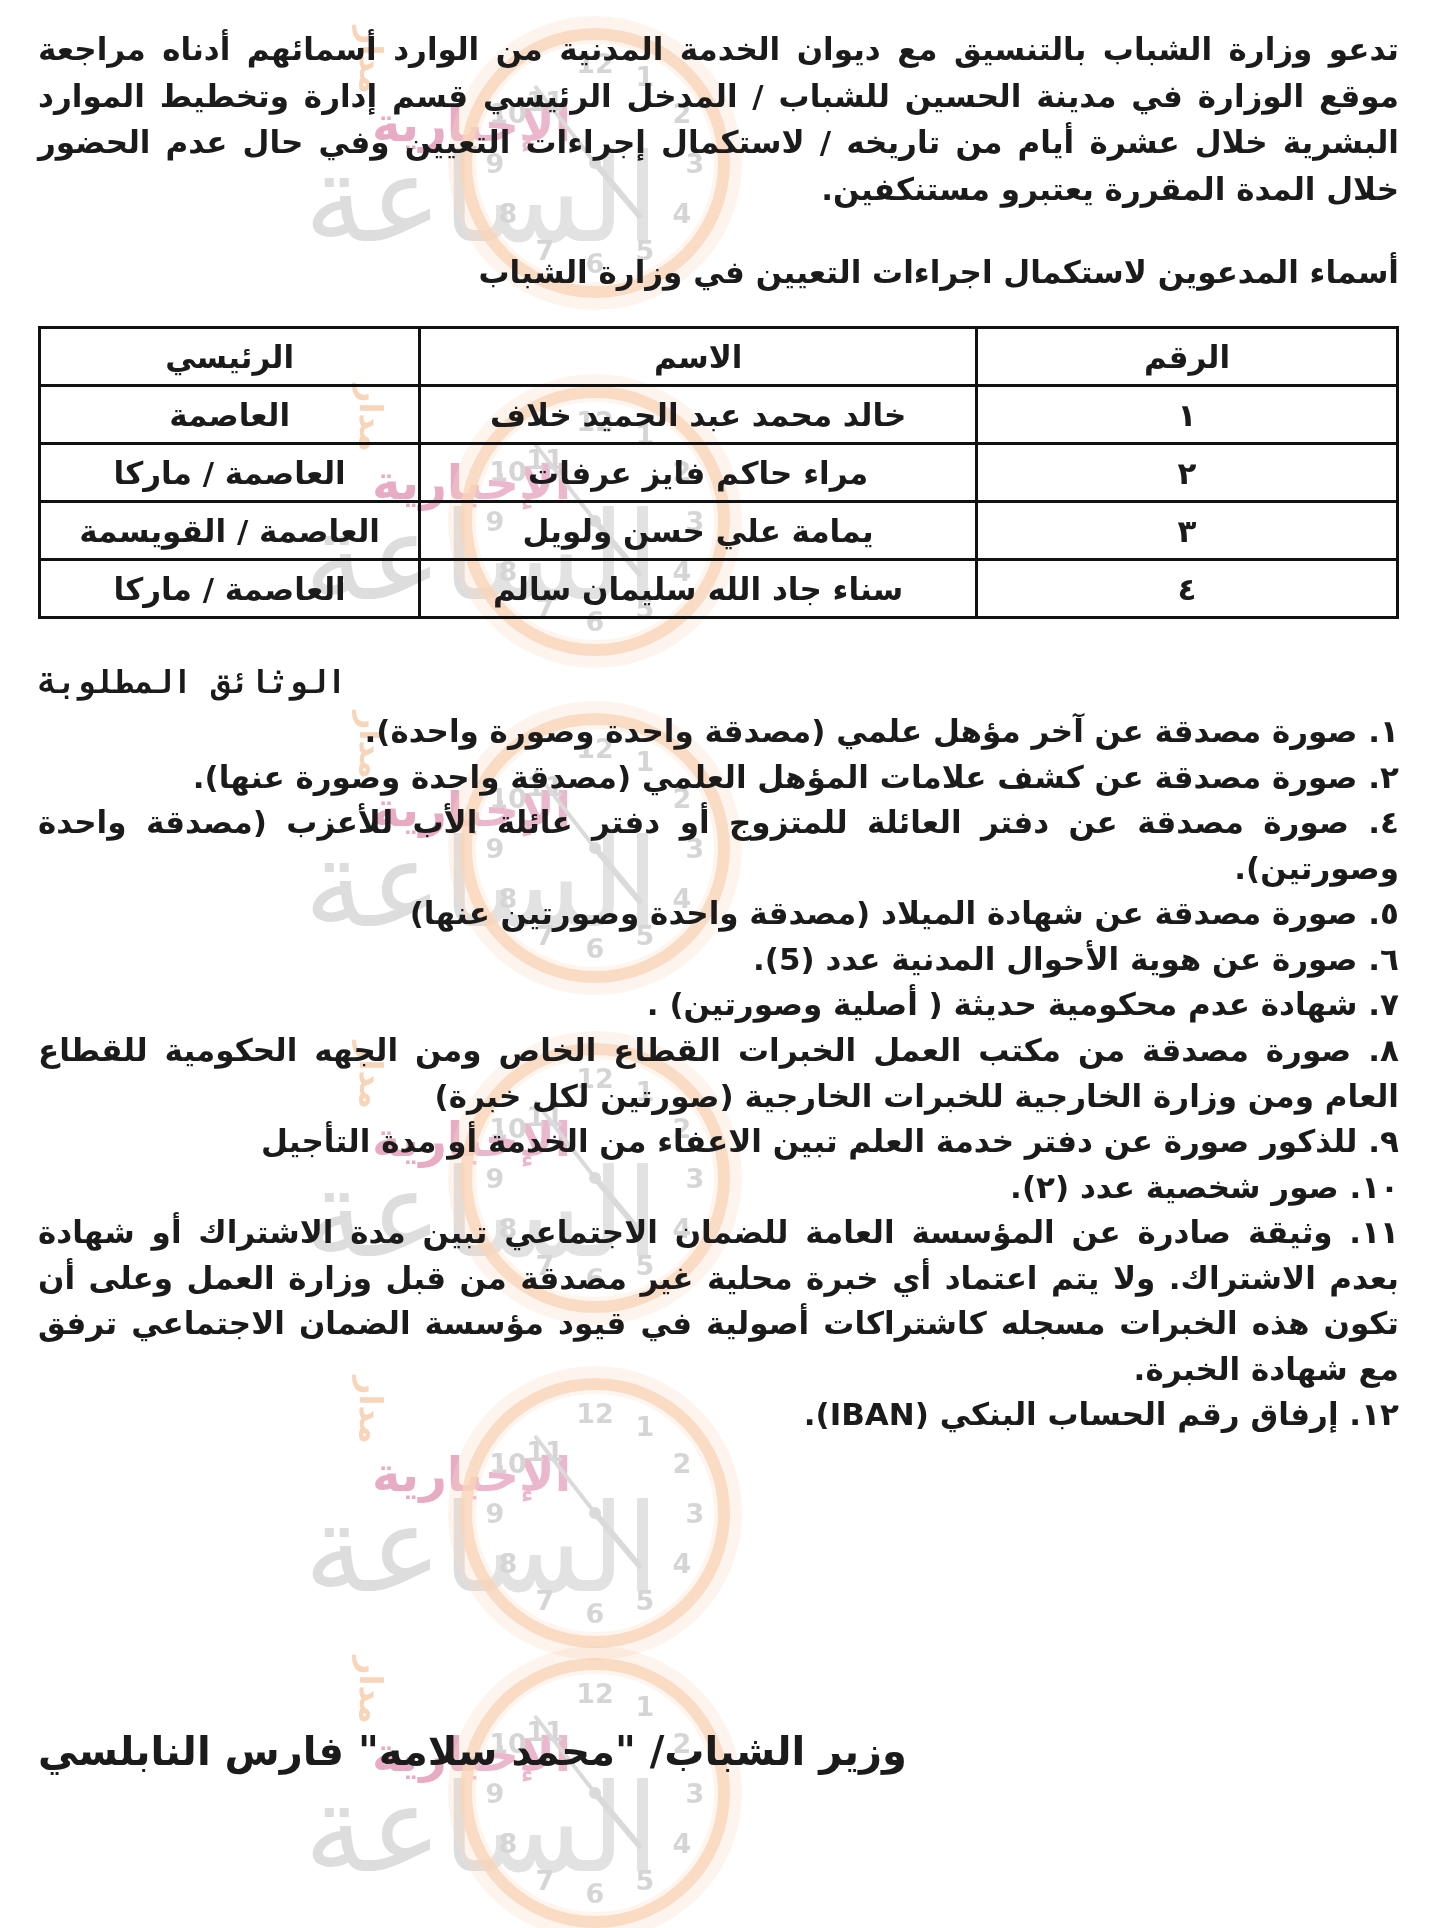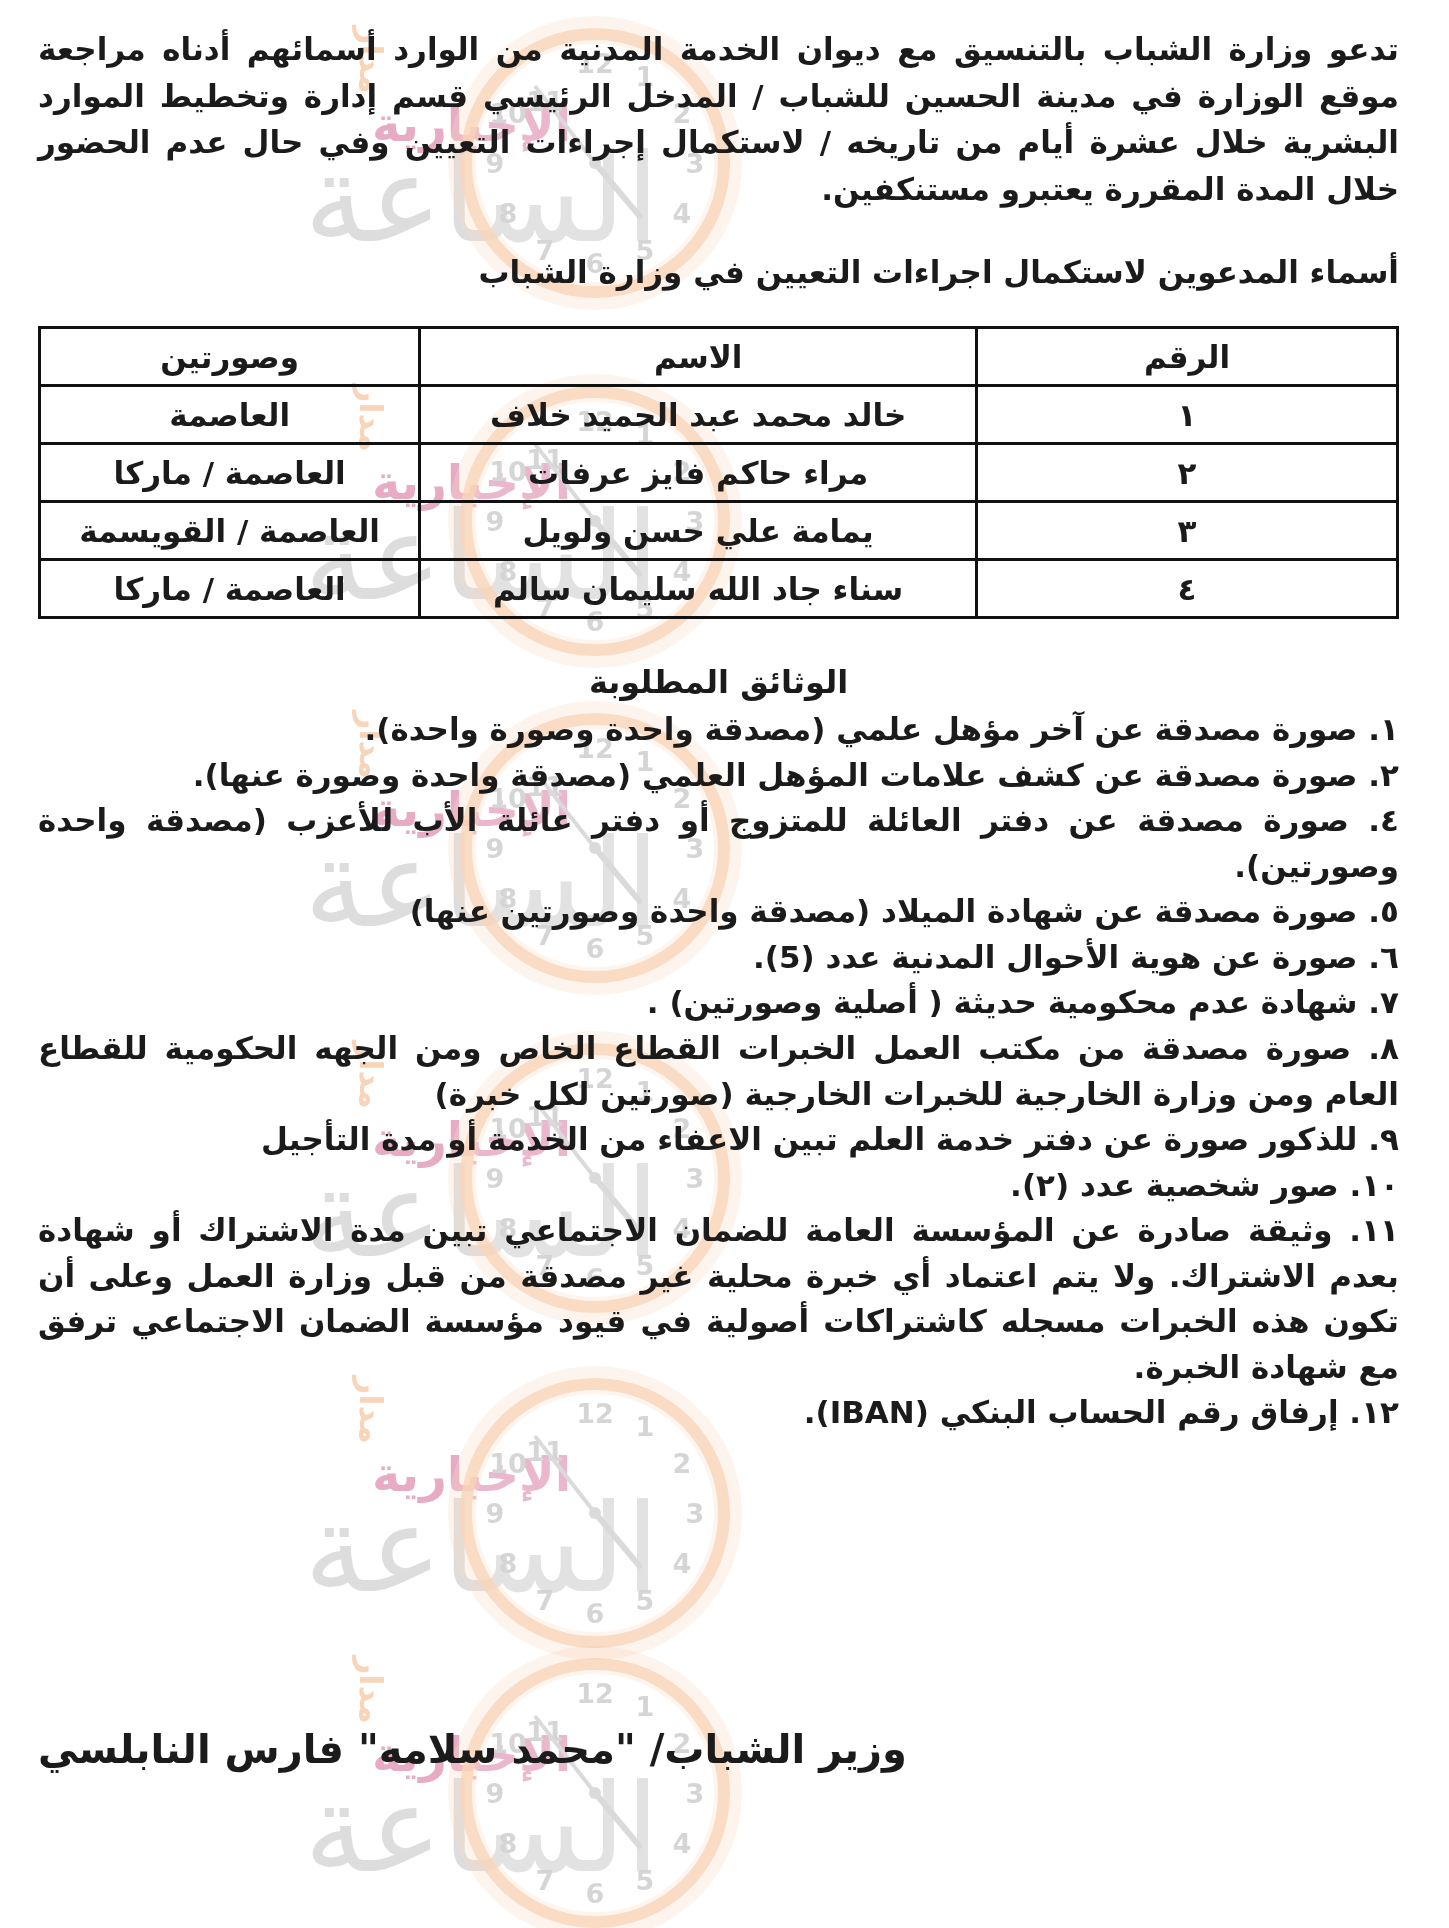--- a/index.html
+++ b/index.html
@@ -71,21 +71,21 @@
     font-size:31px; font-weight:700;
   }
   .invitees-table th, .invitees-table td {
     border:3px solid #111; text-align:center; vertical-align:middle;
     padding:8px 10px; height:58px;
   }
   .col-number { width:31%; }
   .col-name { width:41%; }
   .col-gov { width:28%; }
 
-  .docs-heading { margin-top:44px; font-size:32px; font-weight:700; text-align:center; }
+  .docs-heading { margin-top:44px; font-size:32px; font-weight:700; text-align:left;font-family:Liberation Mono, monospace; }
   .docs-list { margin-top:6px; }
   .doc-item {
     font-size:31px; font-weight:700; line-height:1.47;
     text-align:justify; text-justify:inter-word;
   }
 
   .signature {
     margin-top:290px; font-size:40px; font-weight:700;
     direction:rtl; text-align:left;
   }
@@ -243,21 +243,21 @@
   <table class="invitees-table">
     <colgroup>
       <col class="col-number">
       <col class="col-name">
       <col class="col-gov">
     </colgroup>
     <thead>
       <tr>
         <th>الرقم</th>
         <th>الاسم</th>
-        <th>وصورتين</th>
+        <th>الرئيسي</th>
       </tr>
     </thead>
     <tbody>
 
         <tr>
           <td>١</td>
           <td>خالد محمد عبد الحميد خلاف</td>
           <td>العاصمة</td>
         </tr>
 

